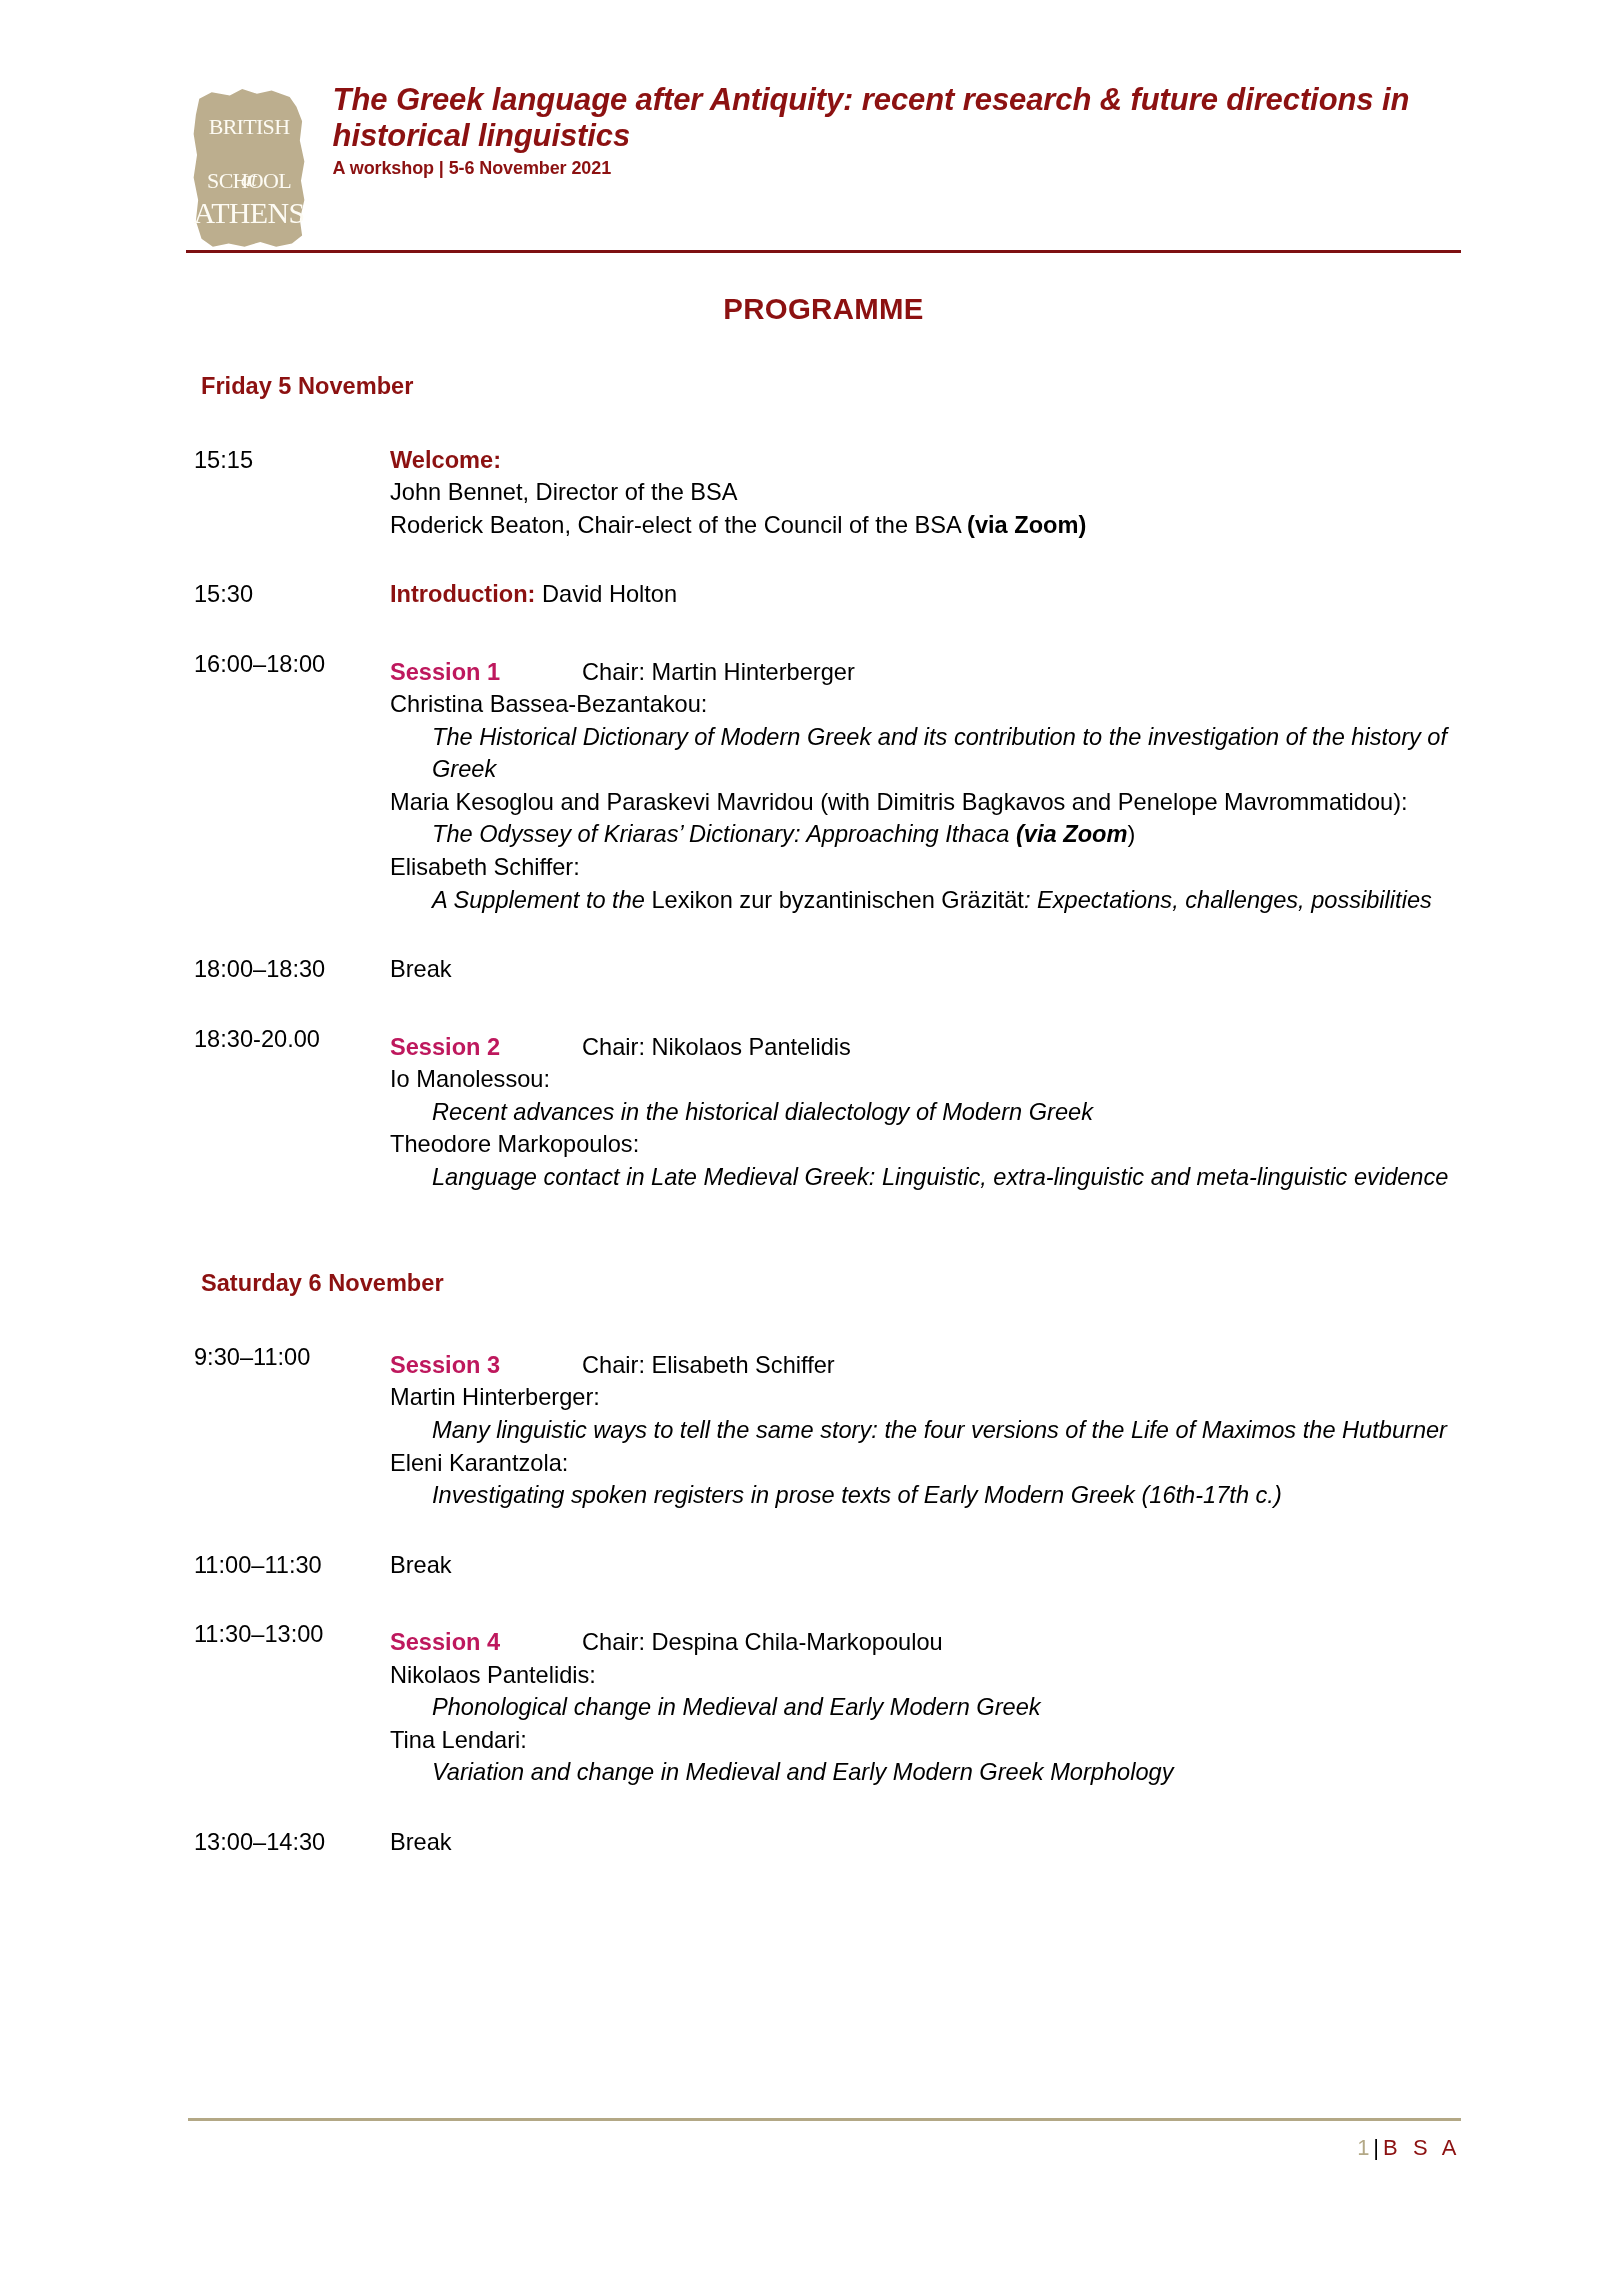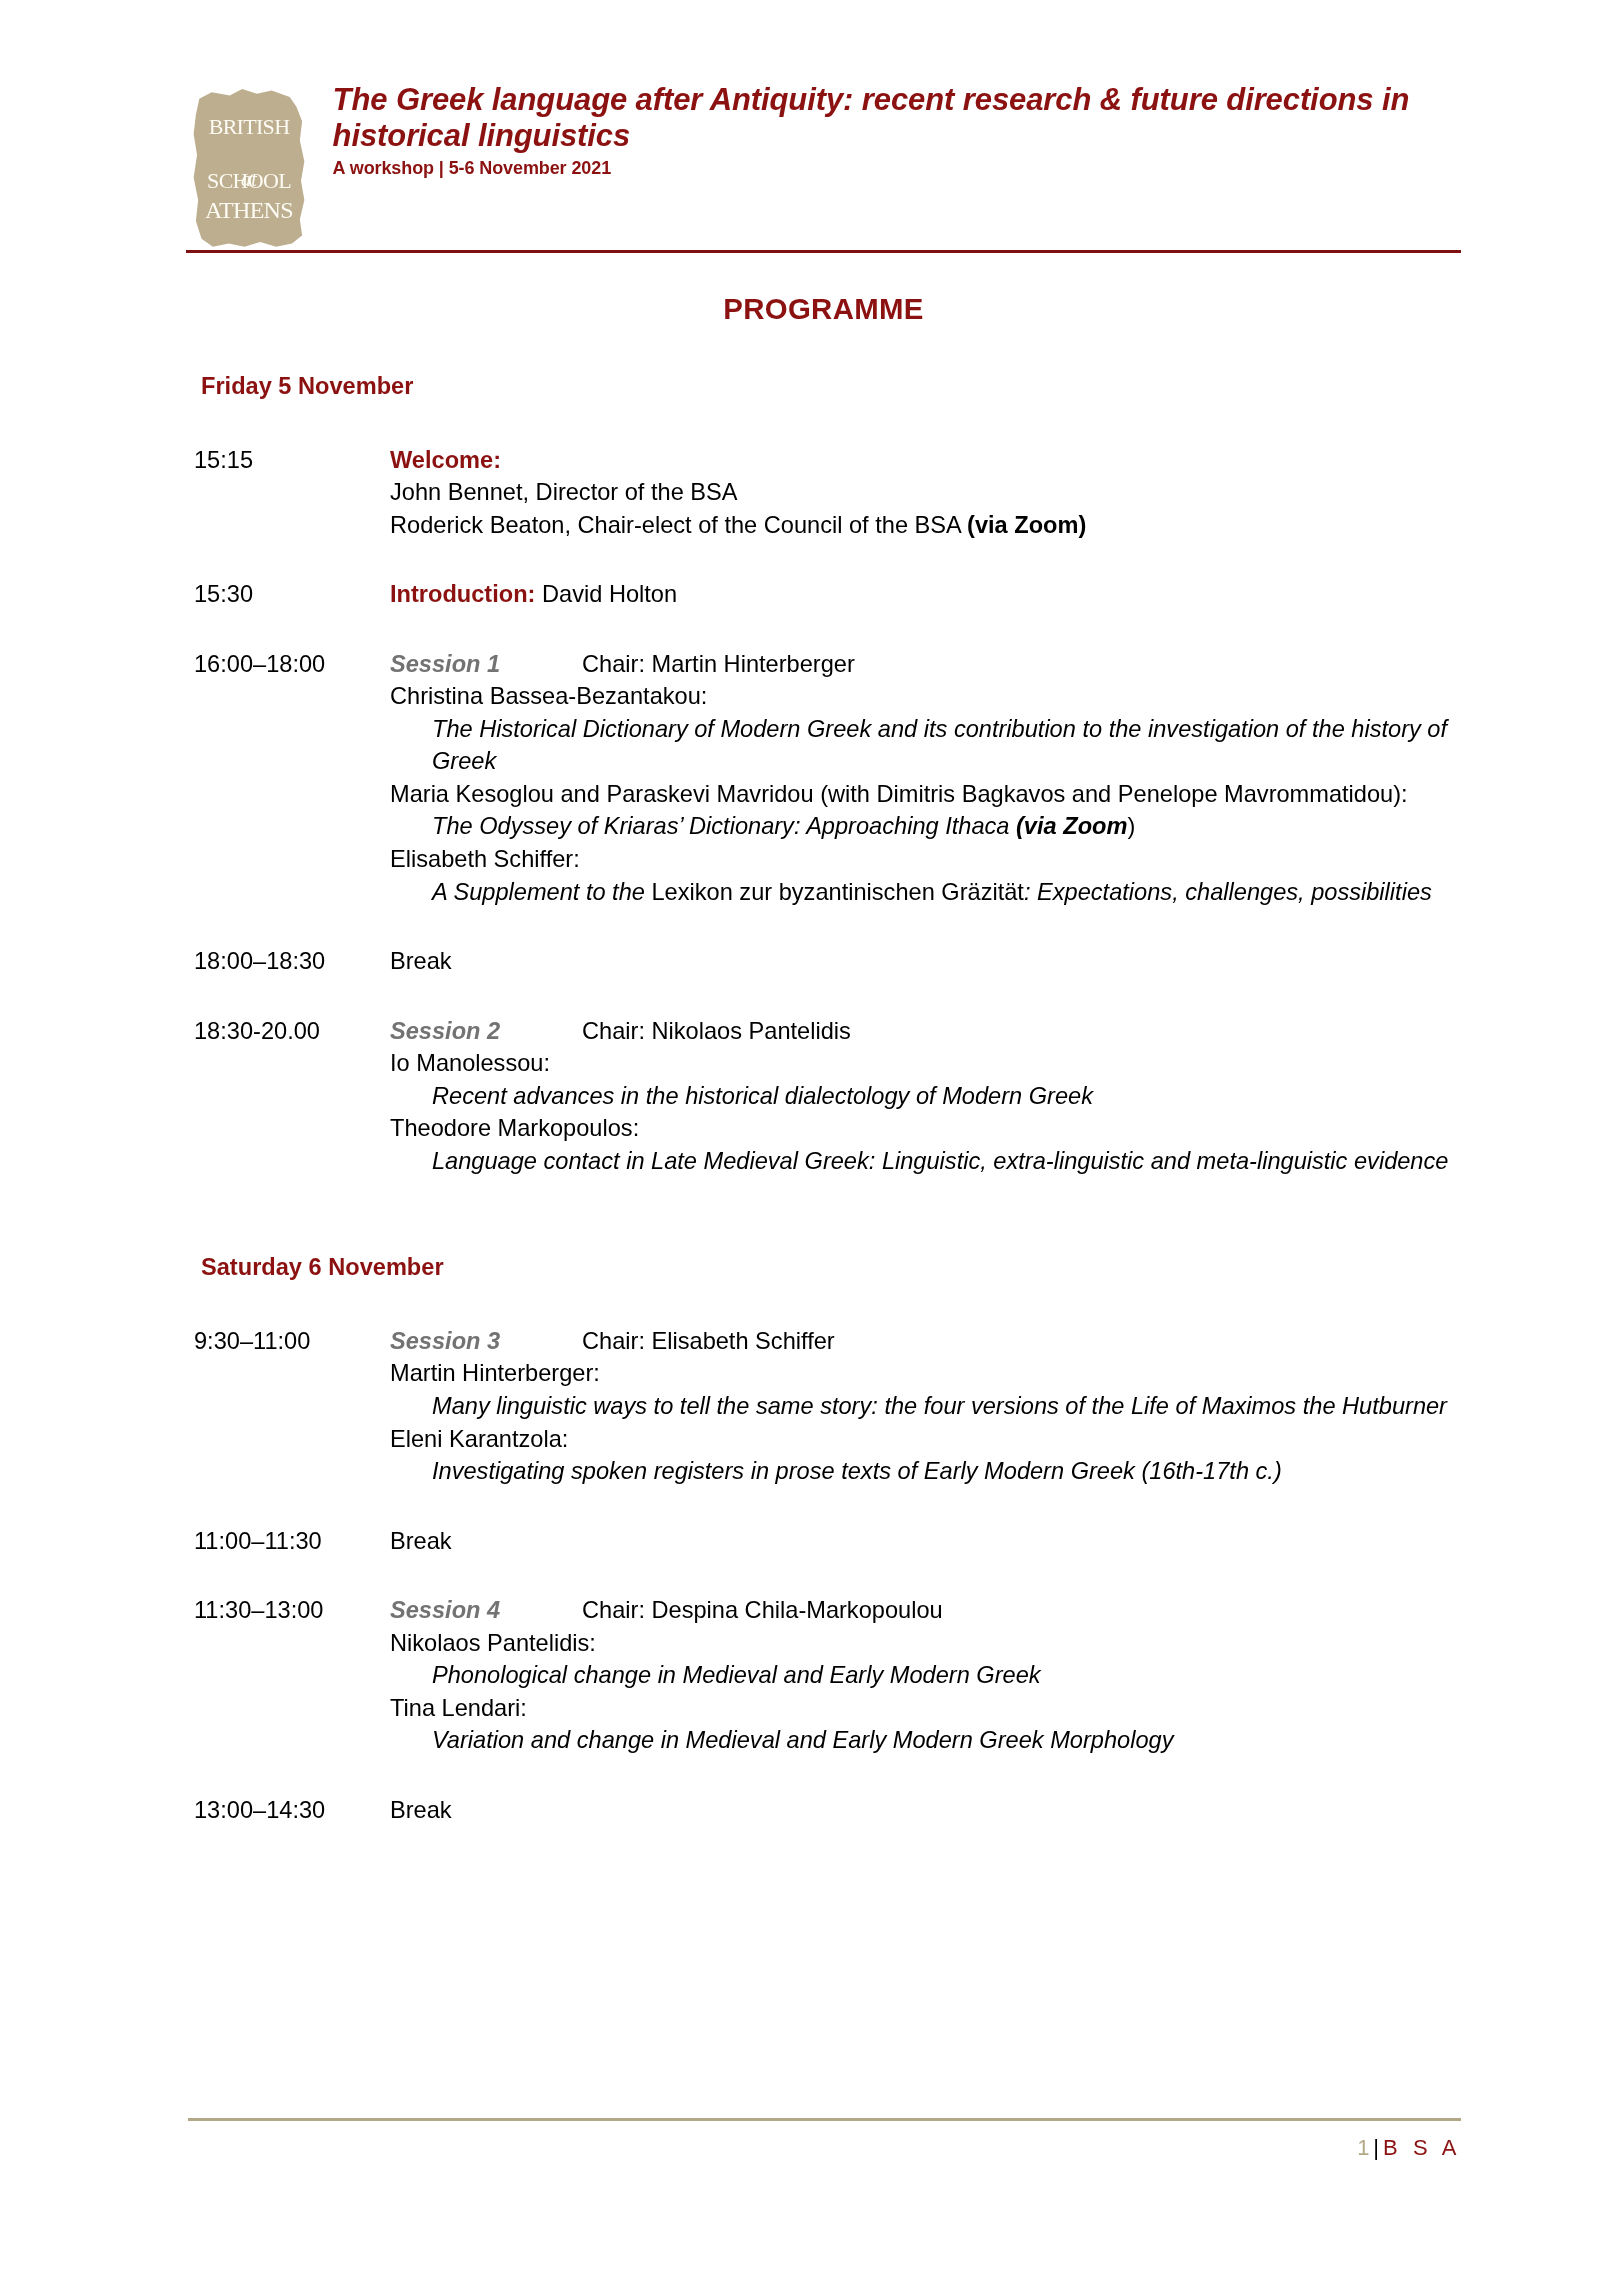--- a/index.html
+++ b/index.html
@@ -72,21 +72,21 @@
     position: absolute;
     width: 100%;
     text-align: center;
     font-size: 21.6px;
     line-height: 1;
     white-space: nowrap;
   }
   .logo-l1 { top: 29px;  font-size: 22px; letter-spacing: -0.7px; }
   .logo-l2 { top: 54px;  font-size: 22px; letter-spacing: -0.7px; margin-top: 29px; }
   .logo-l3 { top: 82px; font-size: 20px; font-style: italic; }
-  .logo-l4 { top: 111px; font-size: 24px; letter-spacing: -0.7px; }
+  .logo-l4 { top: 111px; font-size: 30px; letter-spacing: -0.7px; }
 
   .header-titles {
     flex: 1 1 auto;
     padding-left: 23.6px;
     padding-top: 5.2px;
   }
   .title-main {
     font-size: 31px;
     font-weight: bold;
     font-style: italic;
@@ -165,22 +165,22 @@
   .line { margin: 0; }
 
   .sess-head {
     display: flex;
     align-items: baseline;
   }
   .sess-label {
     flex: 0 0 192px;
     width: 192px;
     font-weight: bold;
-    font-style: italic;
-    color: #737373;
+    color: #be185d;
+    margin-top: 8px;
   }
   .sess-chair {
     flex: 1 1 auto;
   }
 
   .bold-red { font-weight: bold; color: #8c1111; }
   .italic { font-style: italic; }
   .bold { font-weight: bold; }
   .roman { font-style: normal; }
 

